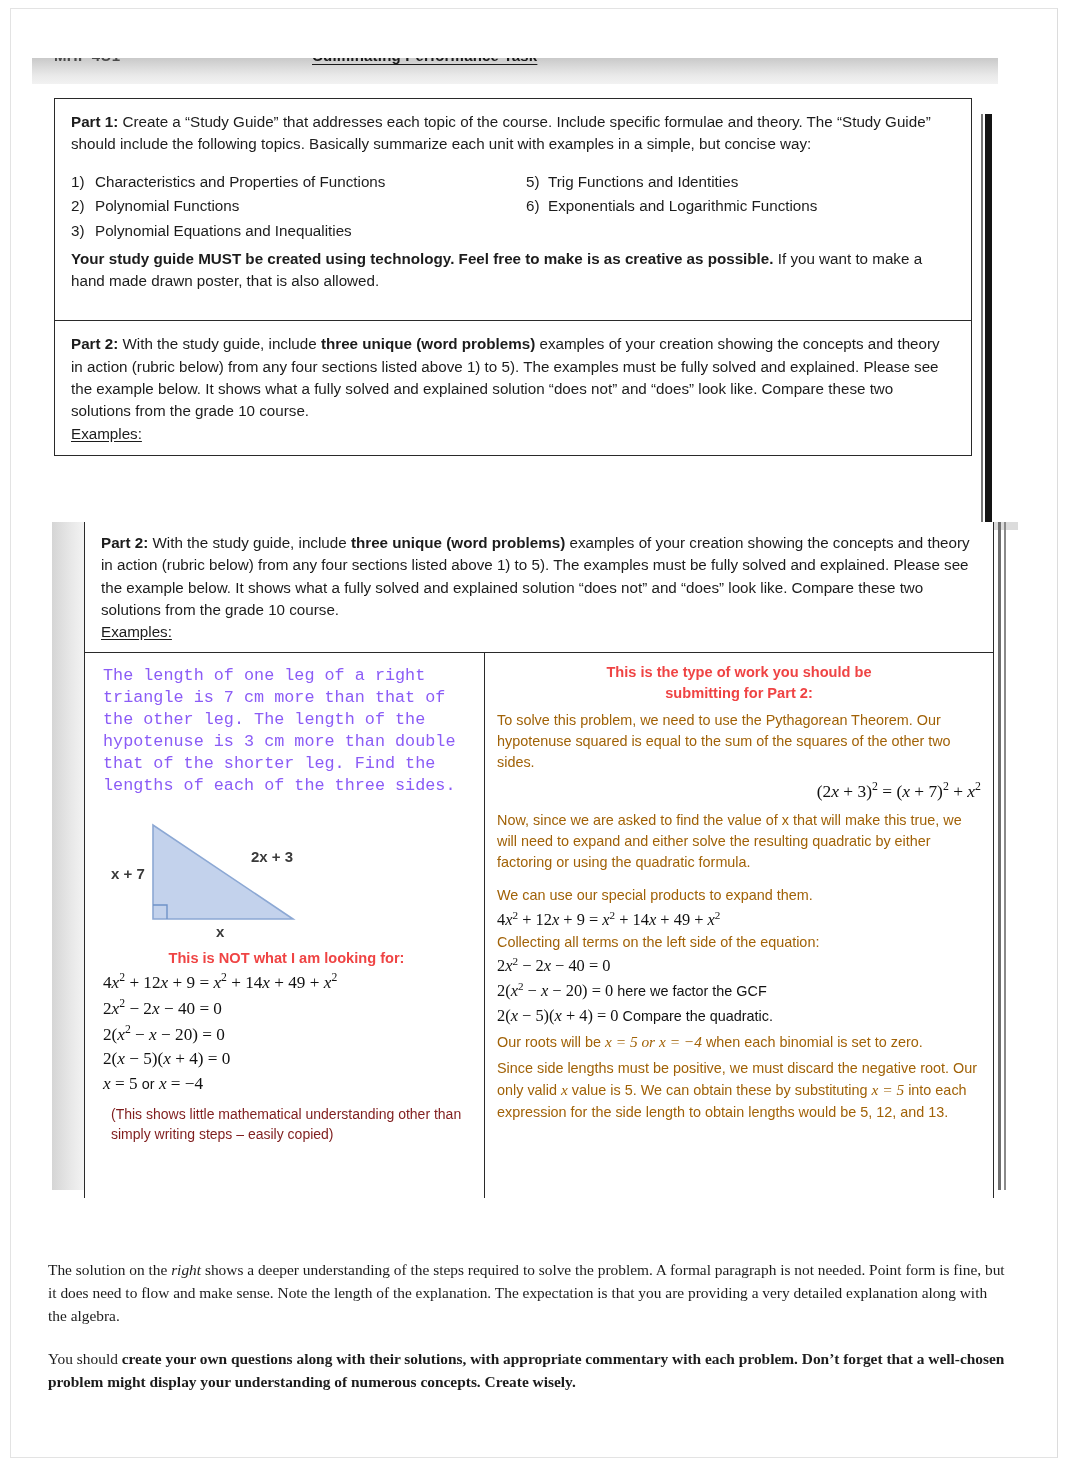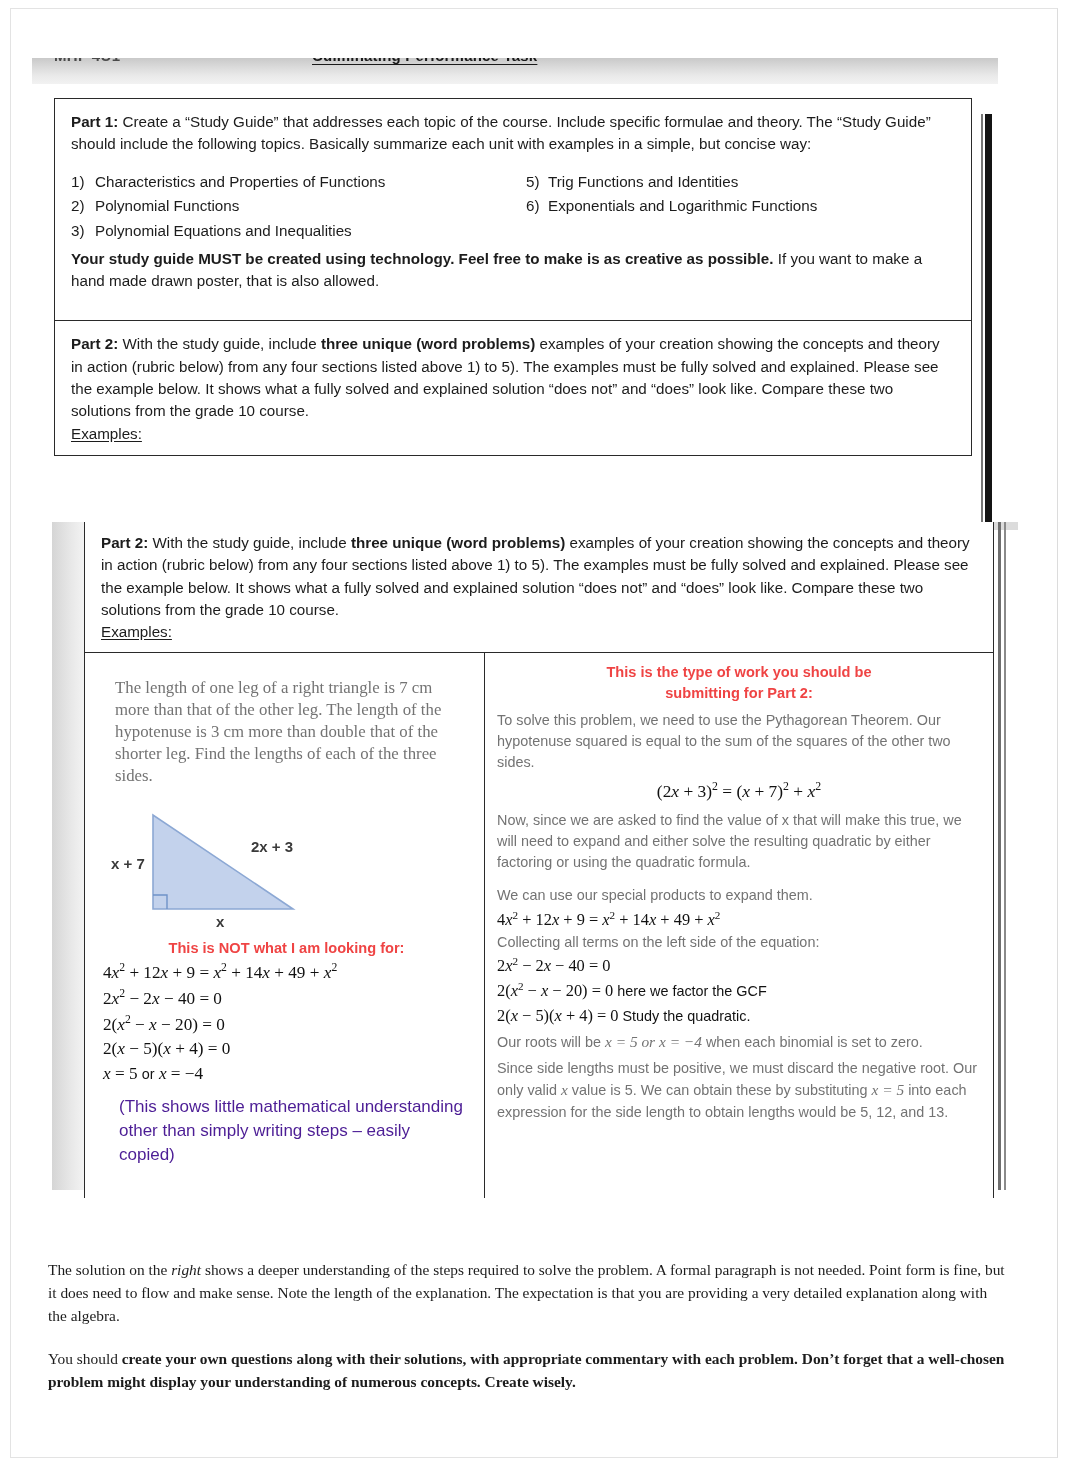--- a/index.html
+++ b/index.html
@@ -162,25 +162,25 @@
     width: 400px;
     padding: 12px 14px 0 18px;
     border-right: 1.5px solid #2a2a2a;
   }
   .tbl .cell-r {
     flex: 1;
     padding: 10px 12px 0 12px;
   }
 
   .serif-problem {
-    font-family: Liberation Serif, serif;
+    font-family: Liberation Mono, monospace;
     font-size: 16.8px;
     line-height: 1.31;
-    color: #737373;
-    margin: 12px;
+    color: #8b5cf6;
+    margin: 0;
   }
 
   .tri-wrap {
     position: relative;
     height: 120px;
     margin: 24px 0 8px 0;
   }
   .tri-label {
     position: absolute;
     font-family: "Liberation Sans", sans-serif;
@@ -206,38 +206,38 @@
     margin: 0;
     white-space: nowrap;
   }
   .eq i { font-style: italic; }
   .eq sup { font-size: 0.68em; }
   .eq .rm { font-family: "Liberation Sans", sans-serif; font-size: 14.4px; font-style: normal; }
 
   .eq-c {
     font-family: "Liberation Serif", serif;
     font-size: 17.4px;
-    text-align: center;
+    text-align: right;
     color: #111;
     margin: 6px 0 4px 0;
   }
   .eq-c i { font-style: italic; }
   .eq-c sup { font-size: 0.68em; }
 
   .note {
-    font-size: 17px;
+    font-size: 14px;
     line-height: 1.42;
-    color: #4c1d95;
-    margin: 8px 0 0 16px;
+    color: #7f1d1d;
+    margin: 8px 0 0 8px;
   }
 
   .rt {
     font-size: 14.4px;
     line-height: 1.47;
-    color: #737373;
+    color: #a16207;
     margin: 0;
   }
   .rt + .rt { margin-top: 11px; }
   .rt i { font-style: italic; font-family: "Liberation Serif", serif; font-size: 15.4px; }
 
   
   .bottom {
     position: absolute;
     left: 48px; top: 1258px;
     width: 960px;
@@ -340,21 +340,21 @@
           <p class="eq-c">(2<i>x</i> + 3)<sup>2</sup> = (<i>x</i> + 7)<sup>2</sup> + <i>x</i><sup>2</sup></p>
 
           <p class="rt" style="margin-top:8px">Now, since we are asked to find the value of x that will make this true, we will need to expand and either solve the resulting quadratic by either factoring or using the quadratic formula.</p>
 
           <p class="rt">We can use our special products to expand them.</p>
           <p class="eq" style="font-size:16.4px; margin-top:1px;">4<i>x</i><sup>2</sup> + 12<i>x</i> + 9 = <i>x</i><sup>2</sup> + 14<i>x</i> + 49 + <i>x</i><sup>2</sup></p>
 
           <p class="rt">Collecting all terms on the left side of the equation:</p>
           <p class="eq" style="font-size:16.4px;">2<i>x</i><sup>2</sup> − 2<i>x</i> − 40 = 0</p>
           <p class="eq" style="font-size:16.4px;">2(<i>x</i><sup>2</sup> − <i>x</i> − 20) = 0<span class="rm"> here we factor the GCF</span></p>
-          <p class="eq" style="font-size:16.4px;">2(<i>x</i> − 5)(<i>x</i> + 4) = 0<span class="rm"> Study the quadratic.</span></p>
+          <p class="eq" style="font-size:16.4px;">2(<i>x</i> − 5)(<i>x</i> + 4) = 0<span class="rm"> Compare the quadratic.</span></p>
 
           <p class="rt" style="margin-top:3px"><span>Our roots will be </span><i>x  = 5 or x  = −4</i><span> when each binomial is set to zero.</span></p>
 
           <p class="rt" style="margin-top:5px"><span>Since side lengths must be positive, we must discard the negative root.  Our only valid </span><i>x</i><span> value is 5.  We can obtain these by substituting </span><i>x = 5</i><span> into each expression for the side length to obtain lengths would be 5, 12, and 13.</span></p>
         </div>
       </div>
     </div>
   </div>
 
   <div class="bottom">

